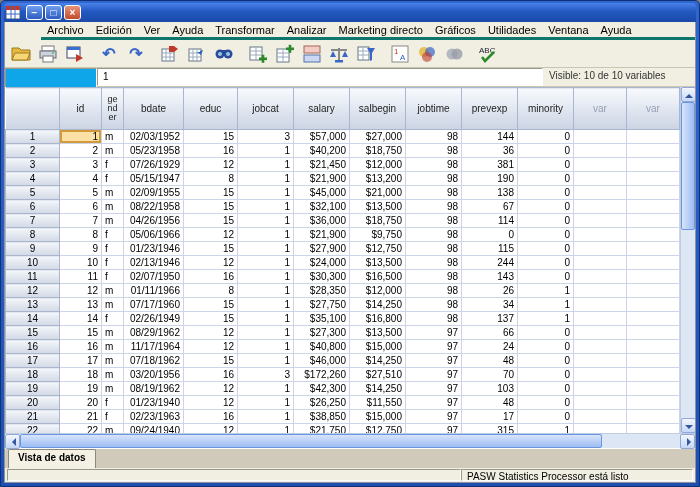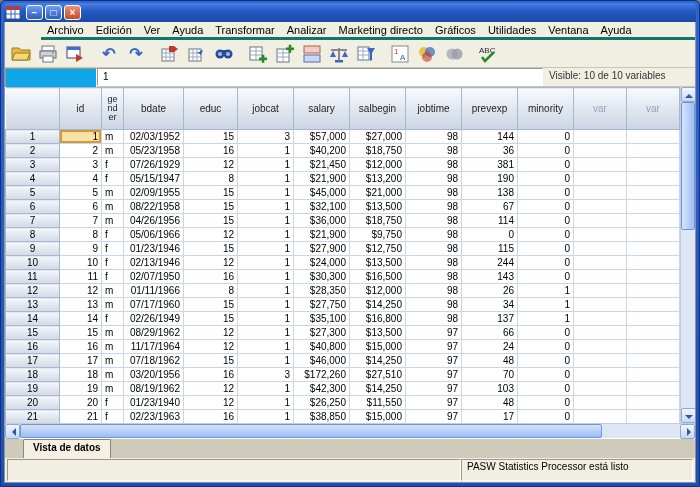--- a/index.html
+++ b/index.html
@@ -55,26 +55,26 @@
   .sarrow::after { content:""; position:absolute; left:4px; top:5px; border:4px solid transparent; }
   .sarrow.left::after  { border-right-color:#33589e; left:2px; top:3px; }
   .sarrow.right::after { border-left-color:#33589e; left:6px; top:3px; }
   .sarrow.up::after    { border-bottom-color:#33589e; left:3px; top:2px; }
   .sarrow.down::after  { border-top-color:#33589e; left:3px; top:6px; }
   .hthumb { position:absolute; left:15px; top:0; height:14px; width:calc(100% - 108px);
             background:linear-gradient(#d7e4fb,#9dbdf4); border:1px solid #6a96e0; border-radius:2px; }
   .vthumb { width:14px; height:128px; background:linear-gradient(90deg,#d7e4fb,#9dbdf4); border:1px solid #6a96e0; border-radius:2px; margin:0 0 0 0; }
   .vtrack { flex:1; }
   
-  .tabsrow { height:20px; background:#cfcaba; display:flex; align-items:flex-end; padding-left:18px; border-top:1px solid #fff; }
+  .tabsrow { height:20px; background:#cfcaba; display:flex; align-items:flex-end; padding-left:3px; border-top:1px solid #fff; }
   .tab { font-size:10px; padding:2px 9px 3px; border:1px solid #8a8878; border-bottom:none; background:#d6d2c4; color:#333;
          margin-right:2px; border-radius:2px 2px 0 0; height:16px; }
   .tab.active { background:#f4f1e4; font-weight:bold; height:19px; color:#000; }
   
-  .statusbar { height:24px; background:#f1efe2; display:flex; align-items:stretch; gap:0; padding:1px 2px; font-size:10px; }
+  .statusbar { height:14px; background:#f1efe2; display:flex; align-items:stretch; gap:0; padding:1px 2px; font-size:10px; }
   .spanel { border:1px solid; border-color:#9a9a8c #fff #fff #9a9a8c; padding:1px 5px; }
   .spanel.long { flex:1; }
   .spanel.msg { width:232px; }
 </style>
 </head>
 <body>
 
 <div class="window">
   <div class="titlebar">
     <svg class="app-icon" viewBox="0 0 14 13">

